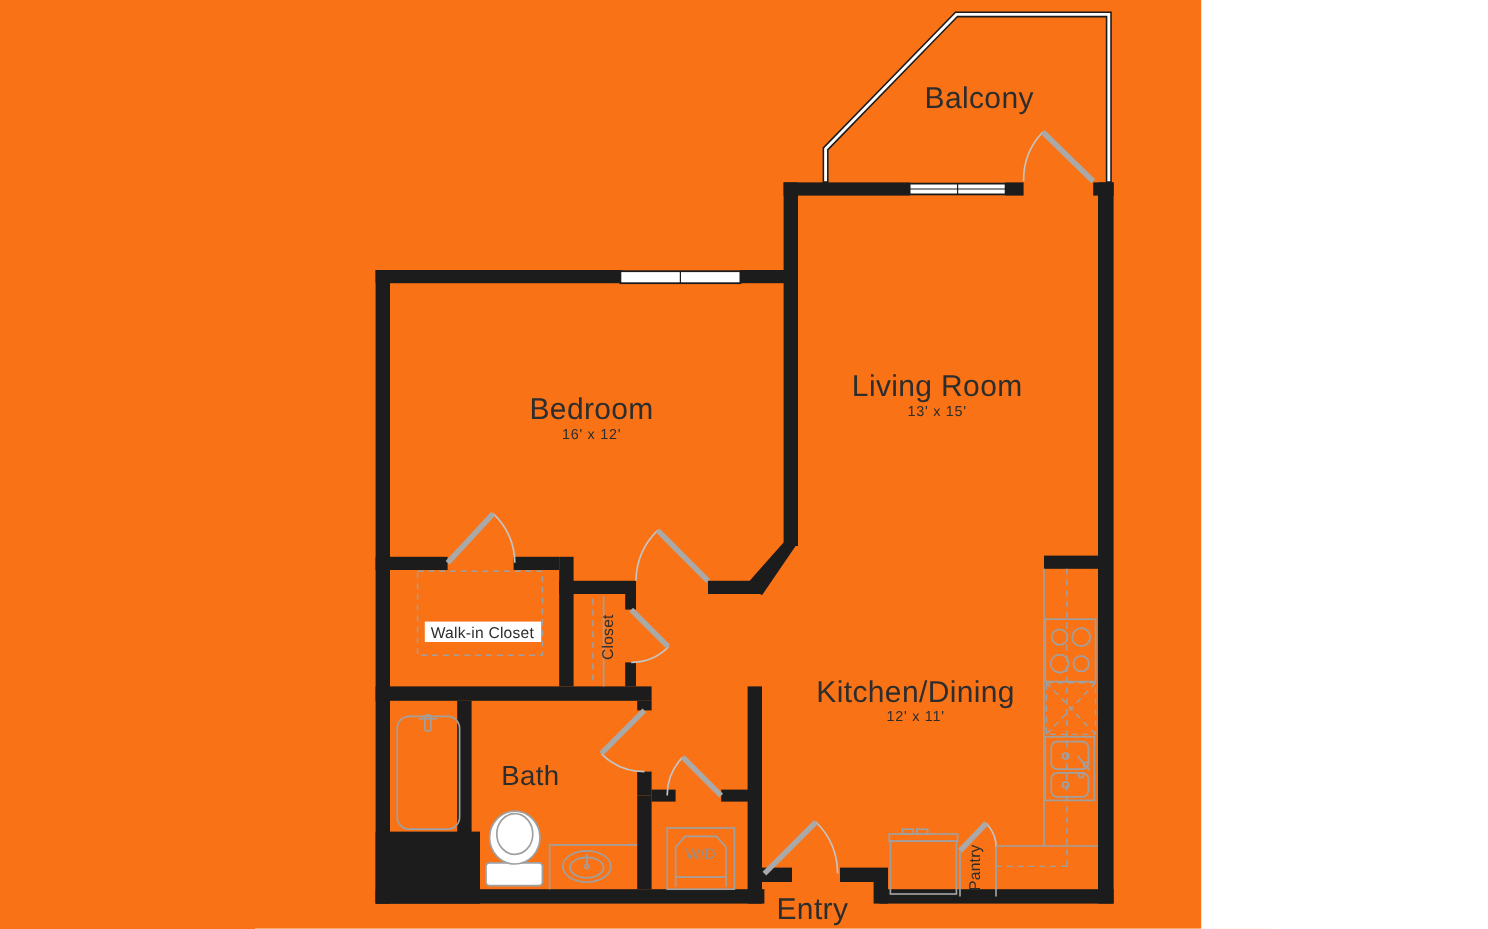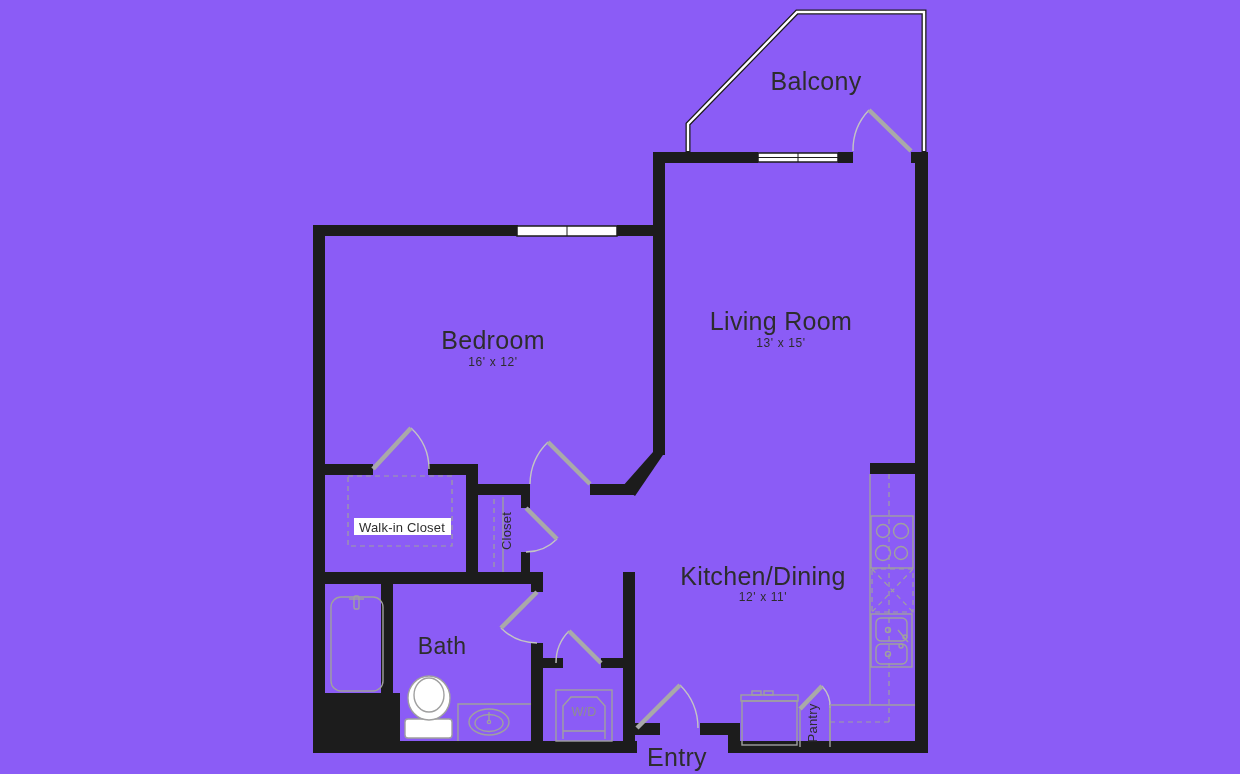--- a/index.html
+++ b/index.html
@@ -1,16 +1,16 @@
 <!DOCTYPE html>
 <html><head>
 <meta charset="utf-8">
 <style>
   html,body{margin:0;padding:0;background:#ffffff;}
-  #stage{position:relative;width:1240px;height:774px;background:#8b5cf6;overflow:hidden;
+  #stage{position:relative;width:1001px;height:774px;background:#f97316;overflow:hidden;
          font-family:"Liberation Sans", sans-serif;}
   svg{display:block;}
   text{fill:#2d2d2d;}
   .room-label{font-size:25px;letter-spacing:.3px;}
   .dim-label{font-size:12px;letter-spacing:.6px;}
   .small-label{font-size:13px;letter-spacing:.2px;}
   .tiny-label{font-size:12.5px;letter-spacing:.2px;fill:#8f8f8f;}
   .wall{fill:#1c1c1c;stroke:none;}
   .win{fill:#ffffff;stroke:#1c1c1c;stroke-width:1.5;}
   .winline{stroke:#1c1c1c;stroke-width:1;fill:none;}

